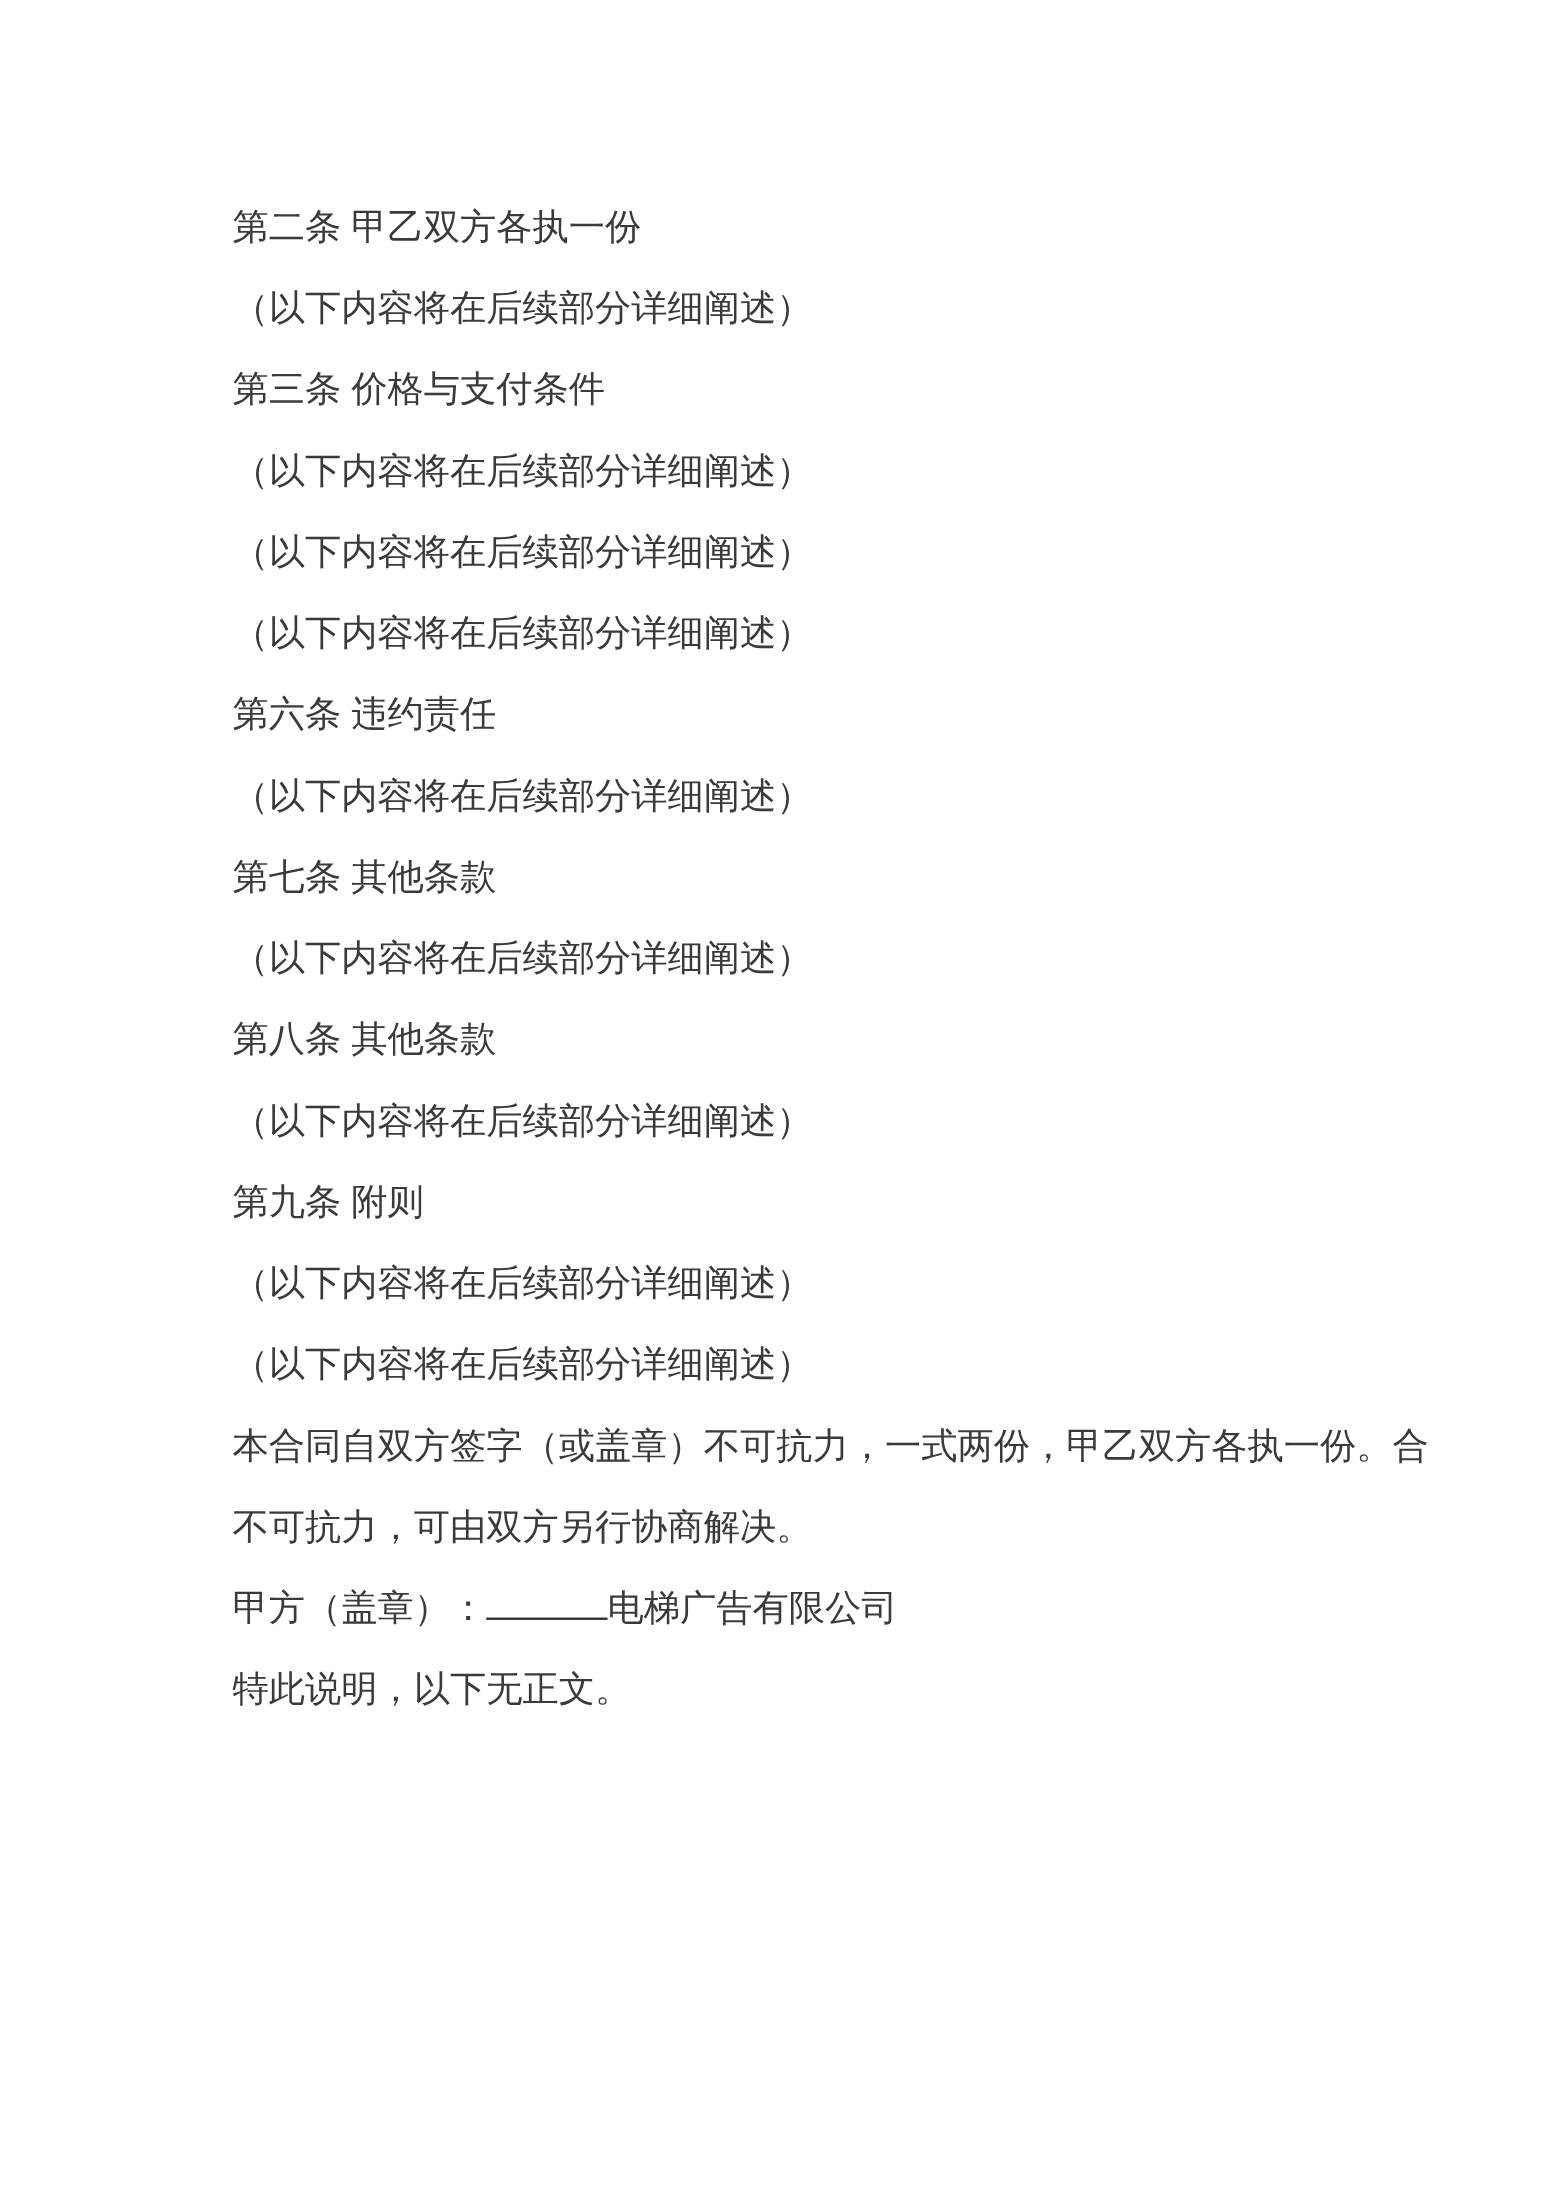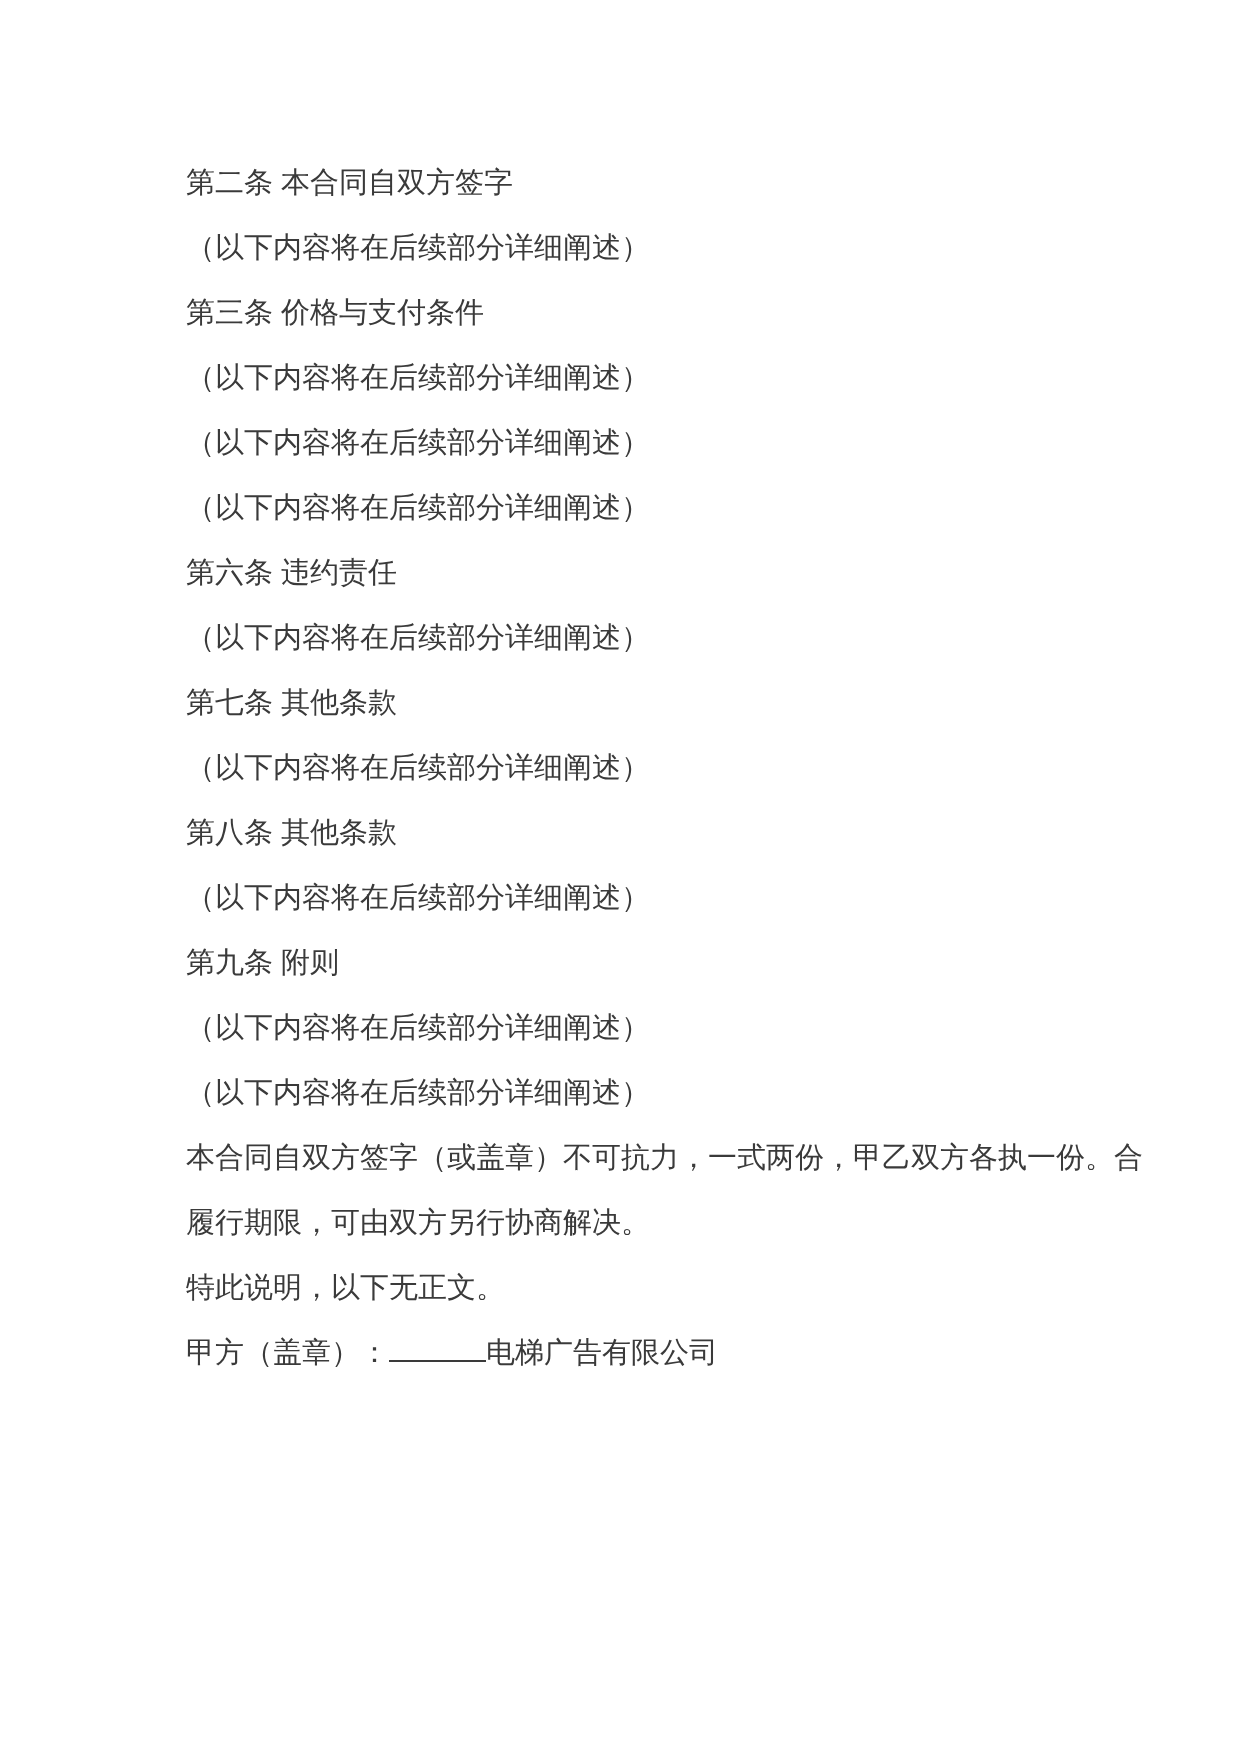--- a/index.html
+++ b/index.html
@@ -39,21 +39,21 @@
     height: 0;
     border-bottom: 2px solid #3a3a3a;
     vertical-align: baseline;
   }
 </style>
 </head>
 <body>
 
 <div class="page">
 
-  <p class="line">第二条 本合同自双方签字</p>
+  <p class="line">第二条 甲乙双方各执一份</p>
   <p class="line">（以下内容将在后续部分详细阐述）</p>
 
   <p class="line">第三条 价格与支付条件</p>
   <p class="line">（以下内容将在后续部分详细阐述）</p>
 
   <p class="line">（以下内容将在后续部分详细阐述）</p>
 
   <p class="line">（以下内容将在后续部分详细阐述）</p>
 
   <p class="line">第六条 违约责任</p>
@@ -64,18 +64,18 @@
 
   <p class="line">第八条 其他条款</p>
   <p class="line">（以下内容将在后续部分详细阐述）</p>
 
   <p class="line">第九条 附则</p>
   <p class="line">（以下内容将在后续部分详细阐述）</p>
 
   <p class="line">（以下内容将在后续部分详细阐述）</p>
 
   <p class="line">本合同自双方签字（或盖章）不可抗力，一式两份，甲乙双方各执一份。合</p>
-  <p class="line">履行期限，可由双方另行协商解决。</p>
+  <p class="line">不可抗力，可由双方另行协商解决。</p>
+  <p class="line"><span>甲方（盖章）：</span><span class="blank-line"></span><span>电梯广告有限公司</span></p>
+
   <p class="line">特此说明，以下无正文。</p>
-
-  <p class="line"><span>甲方（盖章）：</span><span class="blank-line"></span><span>电梯广告有限公司</span></p>
 
 </div>
 
 </body></html>

